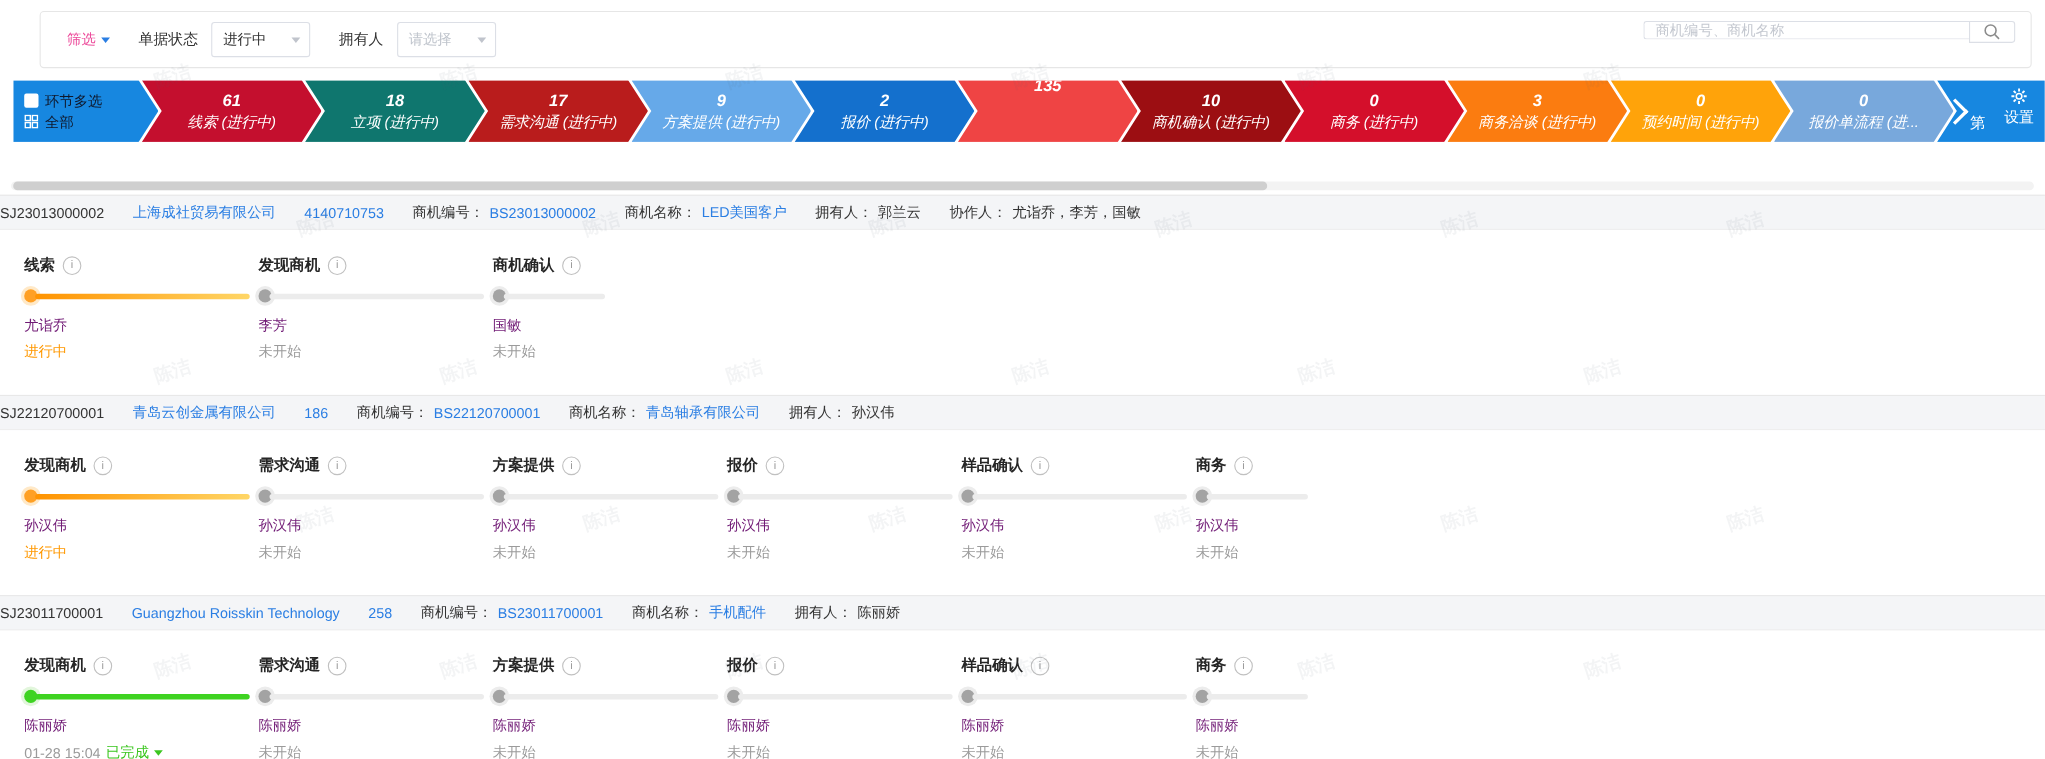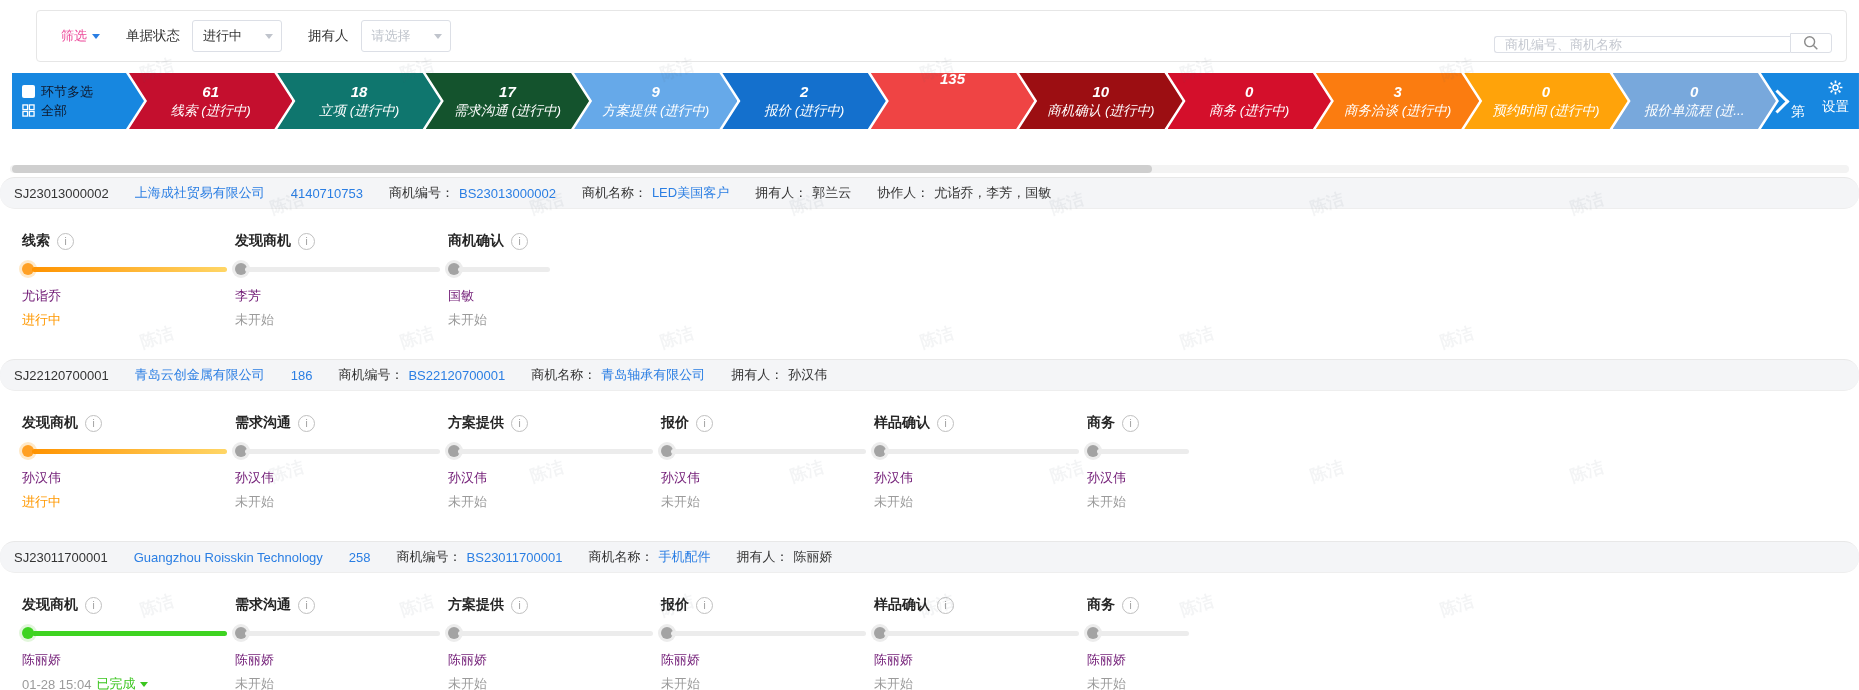--- a/index.html
+++ b/index.html
@@ -18,21 +18,21 @@
   .caret{width:0;height:0;border:4px solid transparent;border-top-width:5px;display:inline-block;margin-top:4px;}
   .caret.blue{border-top-color:#2a7ee3;}
   .caret.gray{border-top-color:#c0c4cc;}
   .caret.green{border-top-color:#3bc61f;margin-top:5px;}
   .lbl{font-size:13.5px;color:#333;margin-left:26px;}
   .select{display:flex;align-items:center;justify-content:space-between;width:90px;height:32px;
     border:1px solid #dcdfe6;border-radius:3px;margin-left:12px;padding:0 8px 0 10px;font-size:13px;color:#333;
     background:#fff;cursor:pointer;box-sizing:border-box;}
   .select.placeholder{color:#bfc4cc;}
   .fspacer{flex:1;}
-  .search{display:flex;align-items:flex-end;height:34px;}
+  .search{display:flex;align-items:flex-start;height:34px;}
   .search input{width:275px;border:1px solid #dcdfe6;border-right:none;border-radius:3px 0 0 3px;
     padding:0 10px;font-size:13px;color:#333;outline:none;font-family:inherit;}
   .search input::placeholder{color:#c4c8d0;}
   .search button{width:42px;border:1px solid #dcdfe6;border-radius:0 3px 3px 0;background:#fff;cursor:pointer;
     display:flex;align-items:center;justify-content:center;padding:0;}
 
   
   .pipeline{display:flex;height:56px;margin:11px 0 0 12px;position:relative;}
   .block.first{width:132px;background:#1787e0;color:#0f172a;font-size:13px;display:flex;flex-direction:column;
     justify-content:center;gap:1px;padding-left:10px;box-sizing:border-box;z-index:1;
@@ -52,21 +52,21 @@
   .settings-inner{position:absolute;right:10px;top:6px;text-align:center;font-size:13.5px;cursor:pointer;}
   .settings-inner .gear{display:block;margin:0 auto 2px;}
 
   
   .hscroll{margin:36px 10px 0 10px;height:8px;border-radius:4px;background:#f3f3f3;position:relative;}
   .hscroll .thumb{position:absolute;left:2px;top:0;height:8px;width:62%;border-radius:4px;background:#cfcfcf;}
 
   
   .record{margin-top:4px;}
   .record-header{height:30px;background:#f4f5f7;border-top:1px solid #e8e8e8;border-bottom:1px solid #eee;
-    display:flex;align-items:center;gap:26px;padding-left:14px;font-size:13px;color:#333;white-space:nowrap;border-radius:15px;}
+    display:flex;align-items:center;gap:26px;font-size:13px;color:#333;white-space:nowrap;}
   .record-header .grp{display:flex;gap:5px;align-items:center;}
   .link{color:#2a7ee3;cursor:pointer;text-decoration:none;}
   .record-body{padding:22px 0 26px 22px;display:flex;}
   .step{width:213px;box-sizing:border-box;position:relative;}
   .step-title{font-size:14px;font-weight:bold;color:#262626;display:flex;align-items:center;height:20px;}
   .info{display:inline-block;width:15px;height:15px;border:1px solid #c0c0c0;border-radius:50%;font-size:10px;
     line-height:15px;text-align:center;color:#9a9a9a;font-weight:normal;margin-left:7px;font-style:normal;}
   .track{position:relative;height:12px;margin-top:12px;}
   .dot{position:absolute;left:0;top:0;width:12px;height:12px;border-radius:50%;cursor:pointer;}
   .line{position:absolute;left:10px;right:8px;top:3.5px;height:5px;border-radius:3px;}
@@ -129,21 +129,21 @@
         </svg>
         <span>全部</span>
       </div>
     </div>
     <div id="stages" style="display:contents"><div class="stage" style="background: rgb(196, 15, 46);">
           <div class="count">61</div>
           <div class="slabel">线索 (进行中)</div>
         </div><div class="stage" style="background: #0f766e;">
           <div class="count">18</div>
           <div class="slabel">立项 (进行中)</div>
-        </div><div class="stage" style="background: #14532d;">
+        </div><div class="stage" style="background: #b91c1c;">
           <div class="count">17</div>
           <div class="slabel">需求沟通 (进行中)</div>
         </div><div class="stage" style="background: rgb(102, 169, 233);">
           <div class="count">9</div>
           <div class="slabel">方案提供 (进行中)</div>
         </div><div class="stage" style="background: rgb(20, 112, 205);">
           <div class="count">2</div>
           <div class="slabel">报价 (进行中)</div>
         </div><div class="stage" style="background: #ef4444; gap: 45px;">
           <div class="count">135</div>

